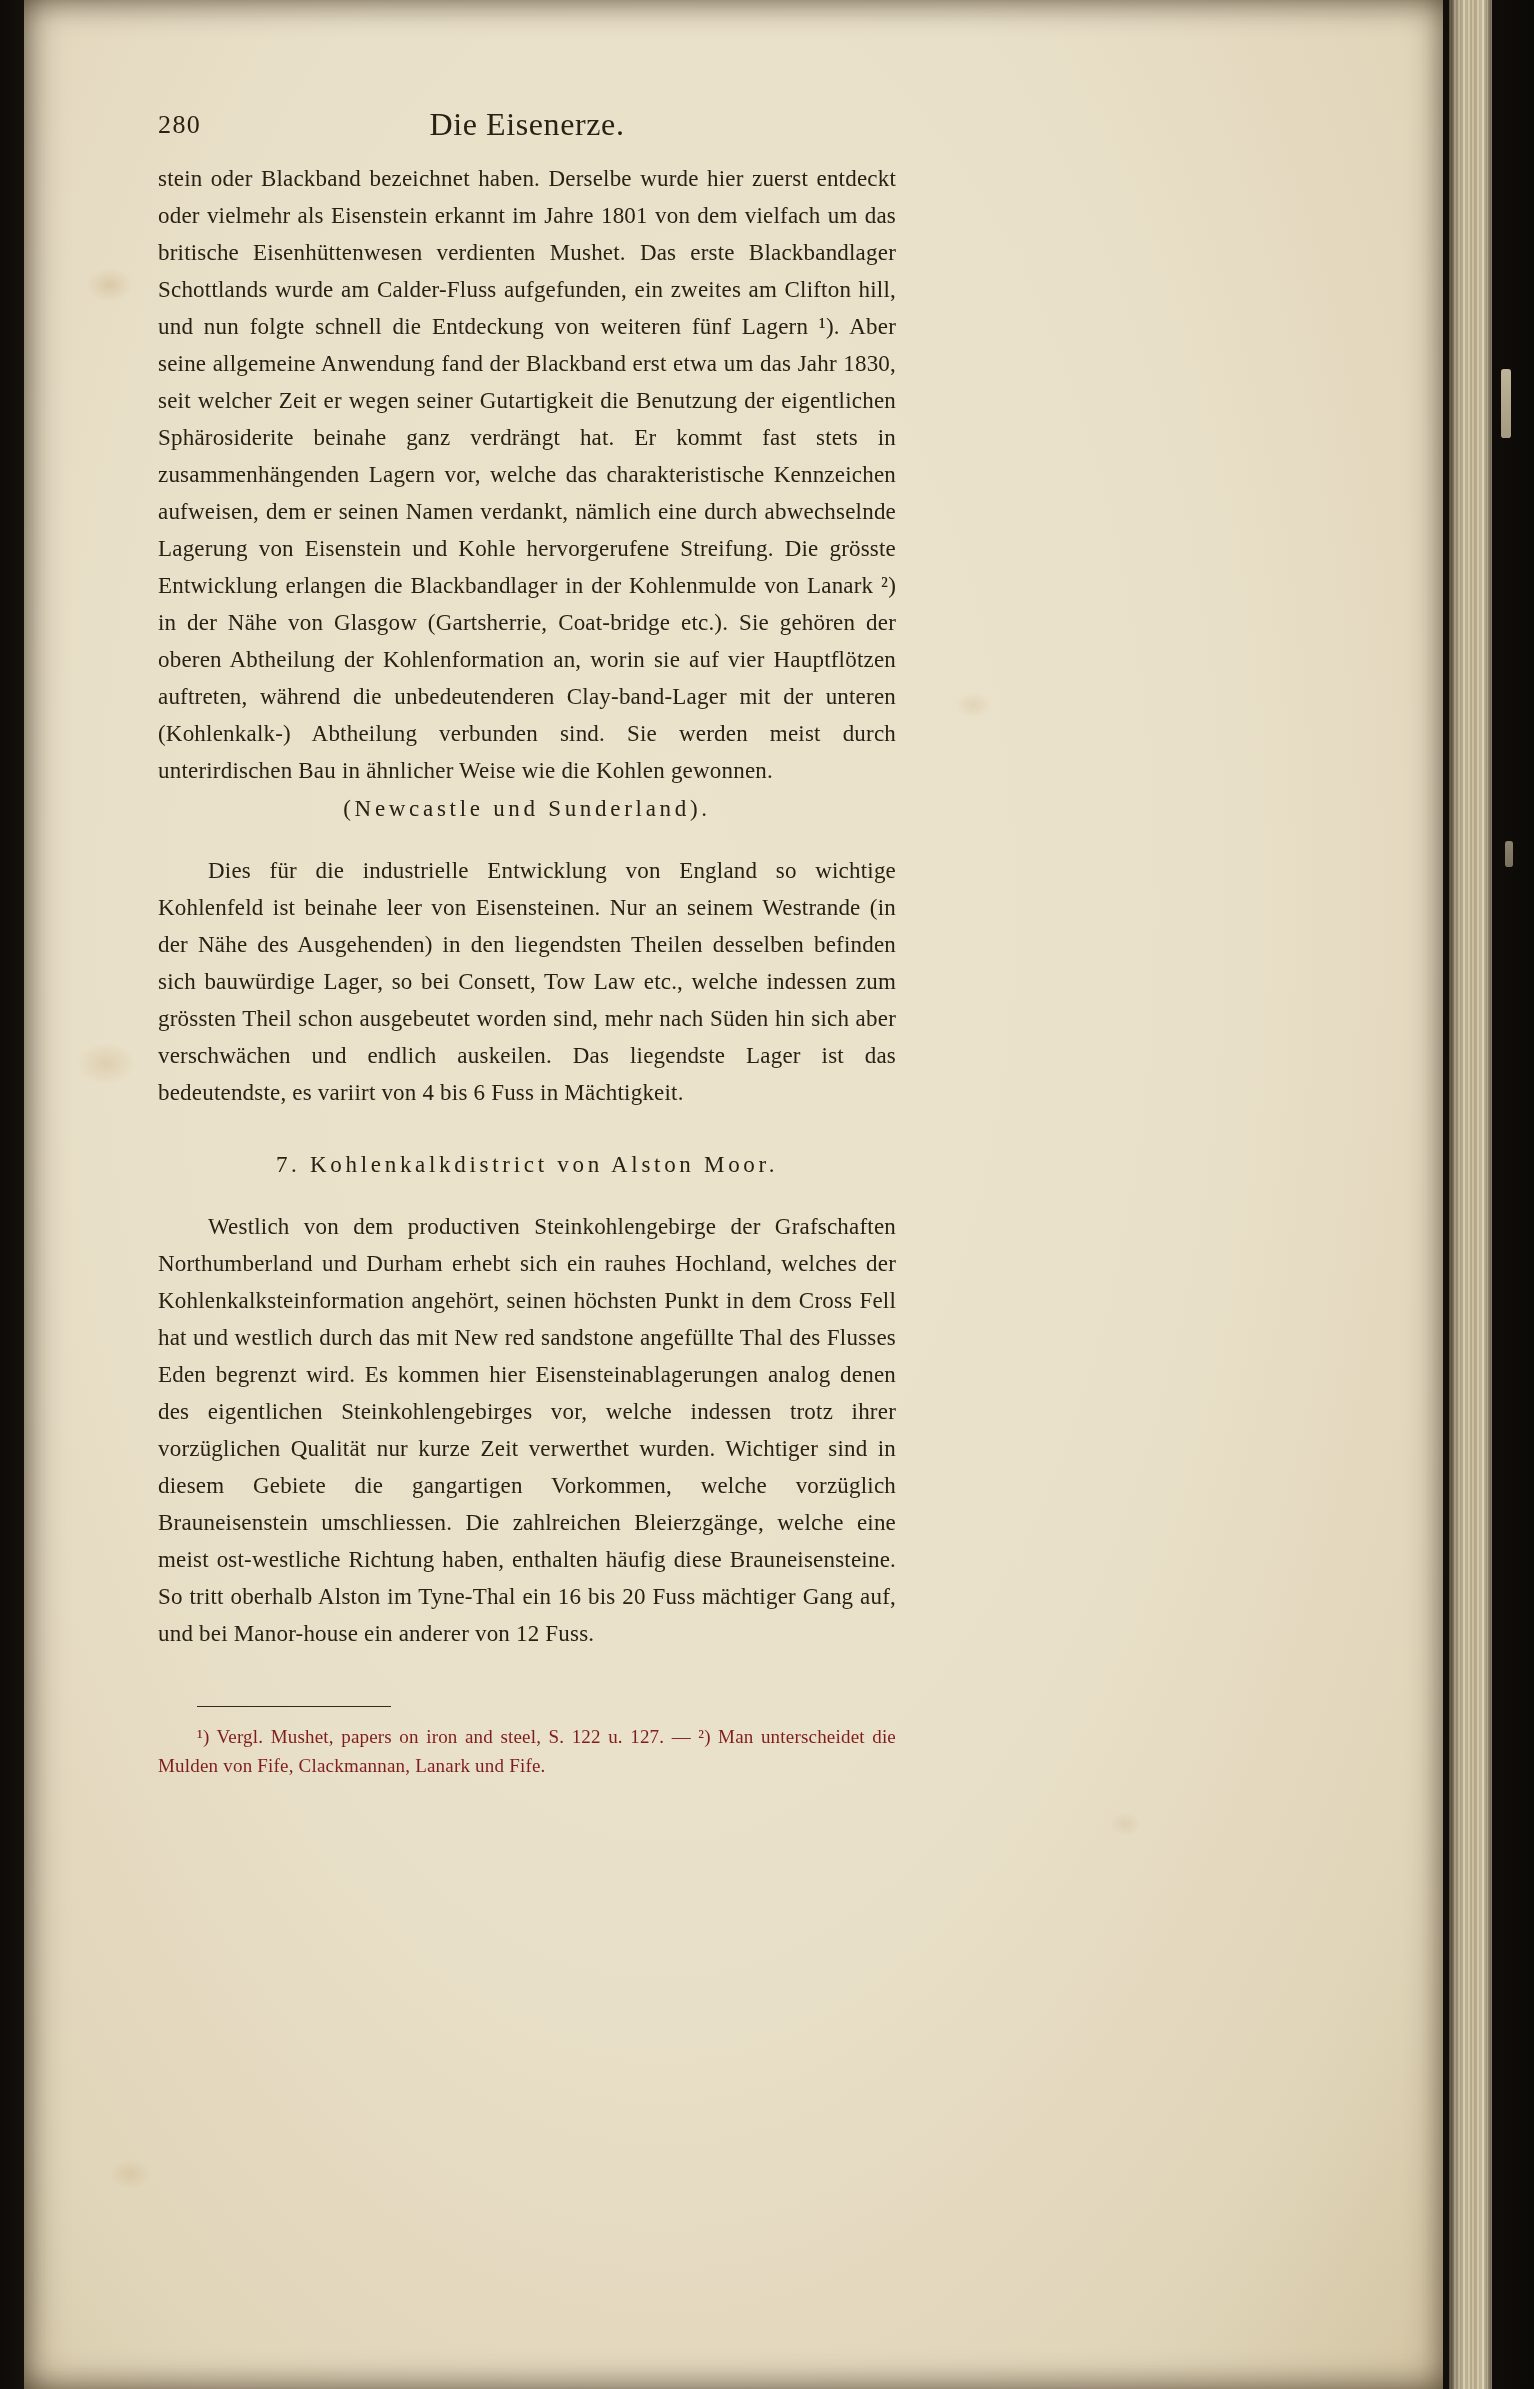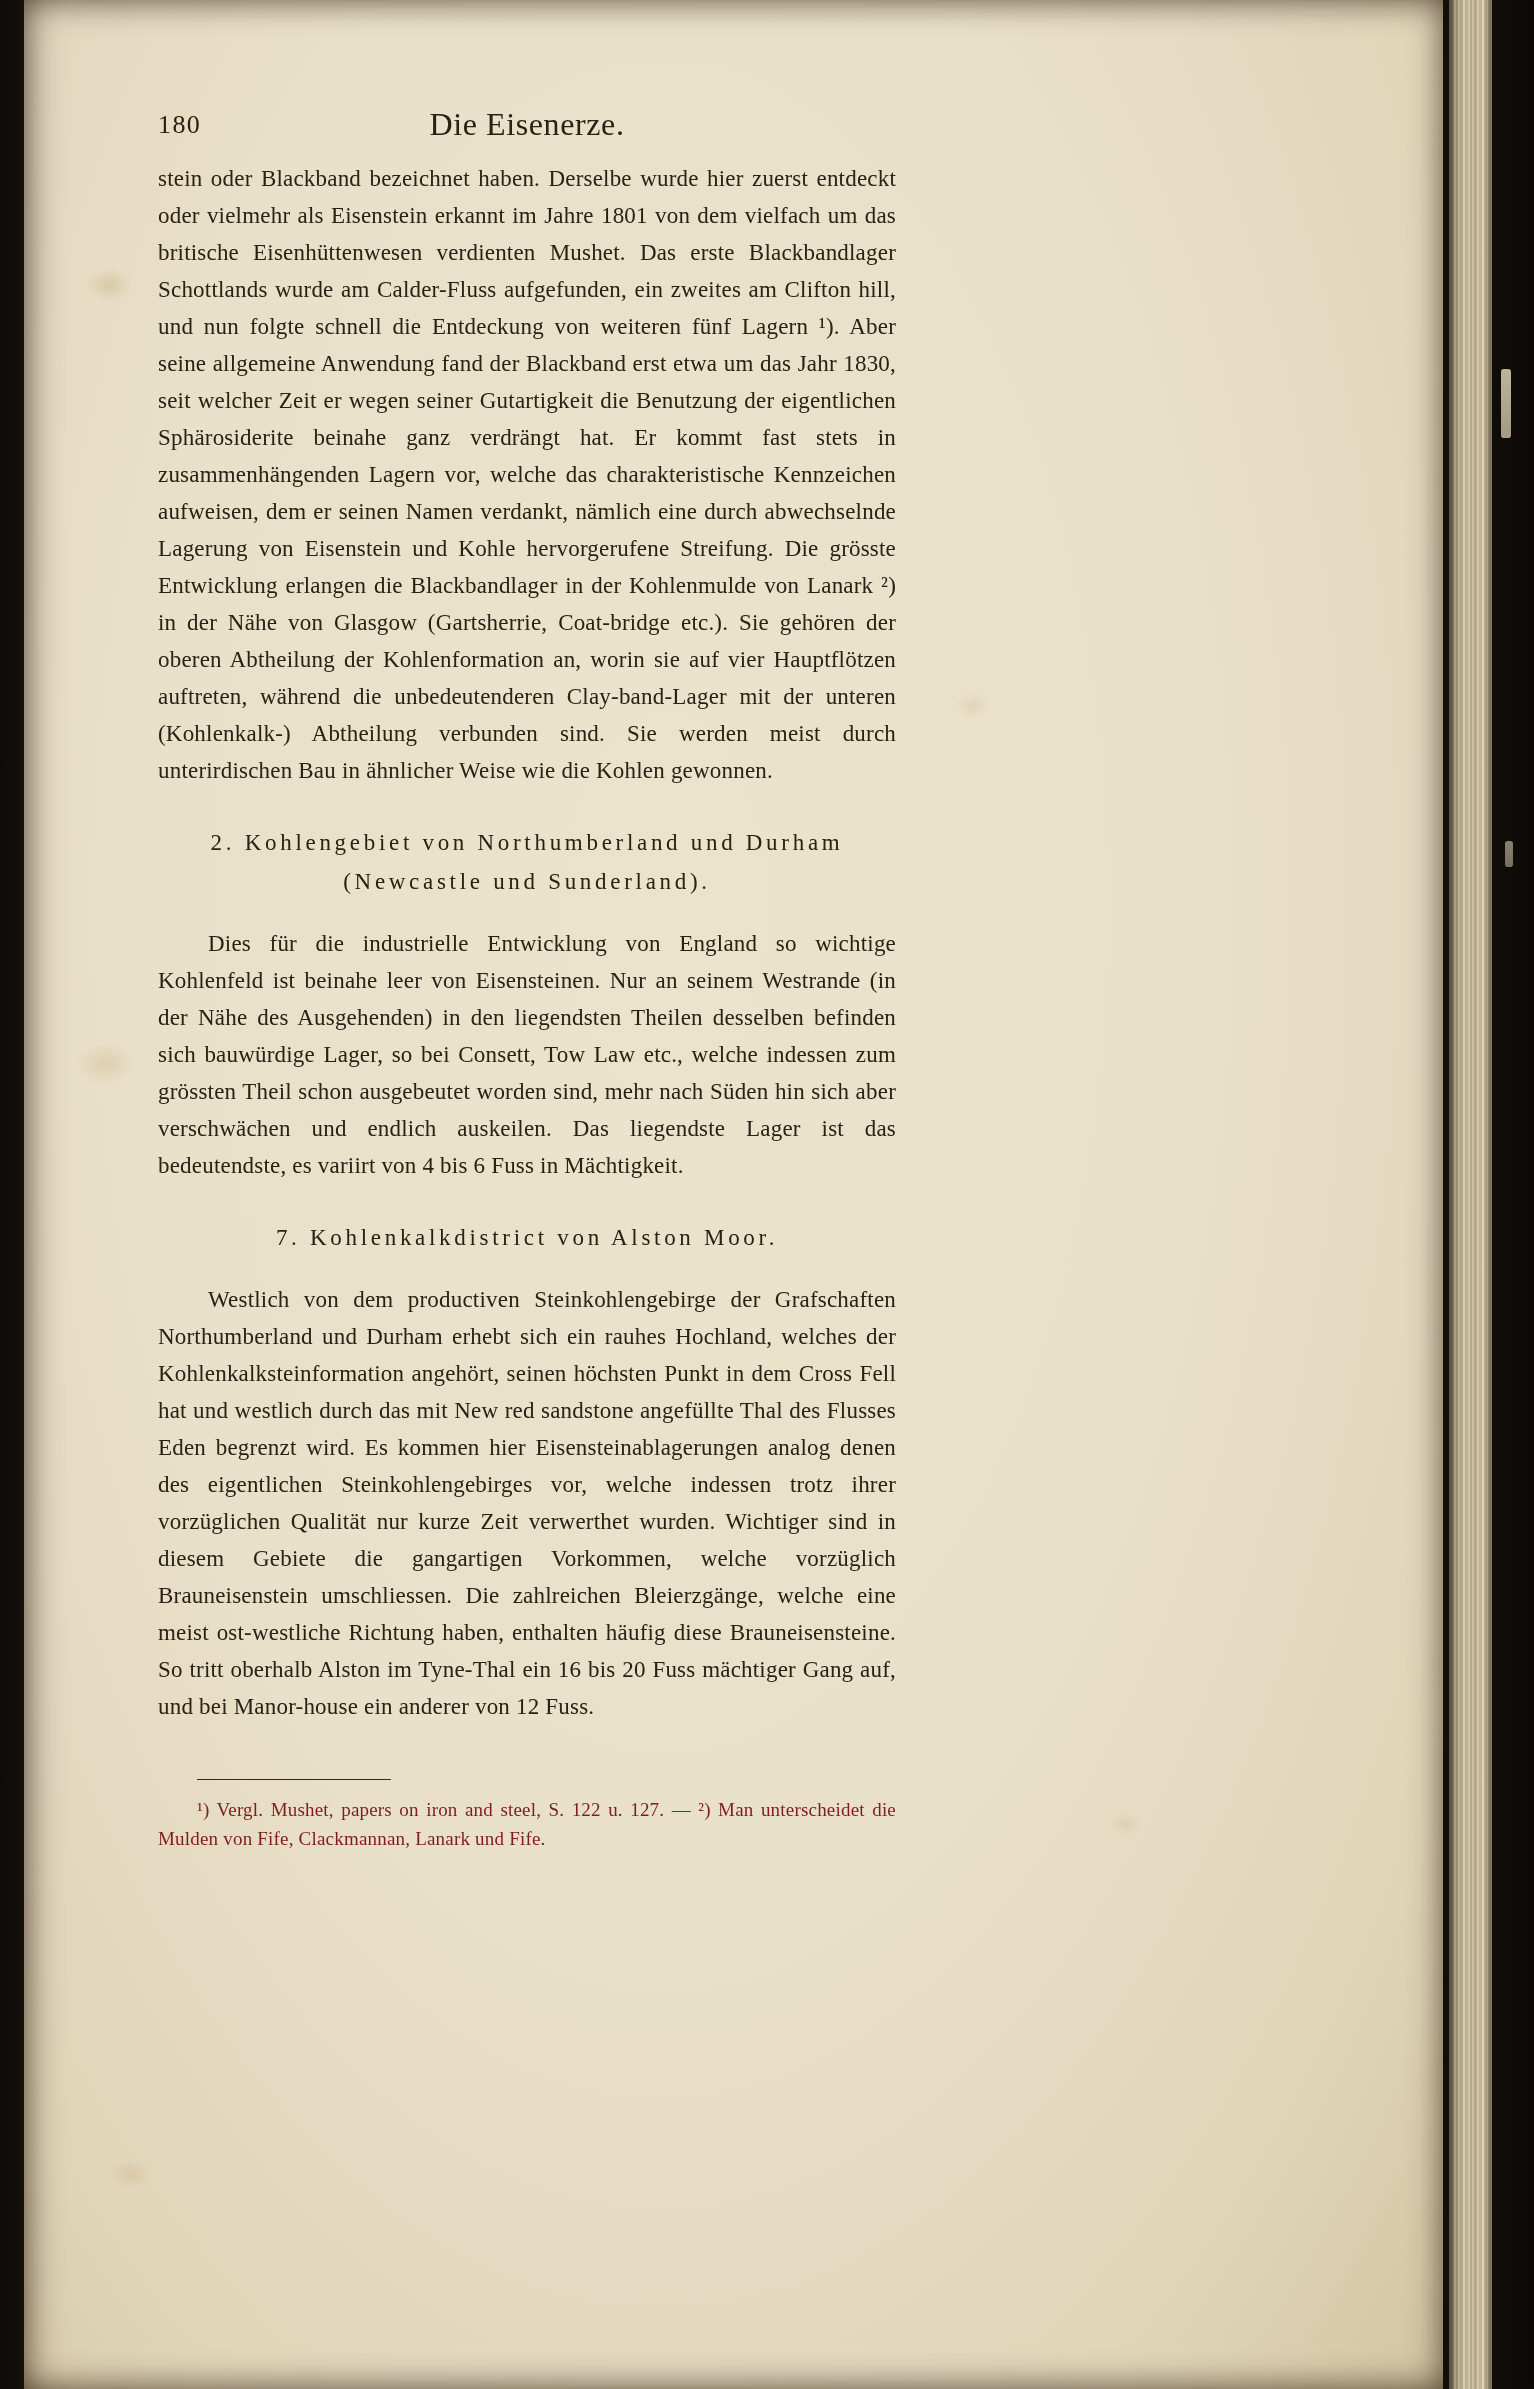--- a/index.html
+++ b/index.html
@@ -142,27 +142,26 @@
   <div class="stain s5"></div>
 </div>
 
 <div class="page-edge-strip"></div>
 <div class="edge-mark m1"></div>
 <div class="edge-mark m2"></div>
 
 <div class="text-column">
 
   <div class="page-header">
-    <span class="page-num">180</span>
+    <span class="page-num">280</span>
     <div class="running-title">Die Eisenerze.</div>
   </div>
 
   <p>stein oder Blackband bezeichnet haben. Derselbe wurde hier zuerst entdeckt oder vielmehr als Eisenstein erkannt im Jahre 1801 von dem vielfach um das britische Eisenhüttenwesen verdienten Mushet. Das erste Blackbandlager Schottlands wurde am Calder-Fluss aufgefunden, ein zweites am Clifton hill, und nun folgte schnell die Entdeckung von weiteren fünf Lagern ¹). Aber seine allgemeine Anwendung fand der Blackband erst etwa um das Jahr 1830, seit welcher Zeit er wegen seiner Gutartigkeit die Benutzung der eigentlichen Sphärosiderite beinahe ganz verdrängt hat. Er kommt fast stets in zusammenhängenden Lagern vor, welche das charakteristische Kennzeichen aufweisen, dem er seinen Namen verdankt, nämlich eine durch abwechselnde Lagerung von Eisenstein und Kohle hervorgerufene Streifung. Die grösste Entwicklung erlangen die Blackbandlager in der Kohlenmulde von Lanark ²) in der Nähe von Glasgow (Gartsherrie, Coat-bridge etc.). Sie gehören der oberen Abtheilung der Kohlenformation an, worin sie auf vier Hauptflötzen auftreten, während die unbedeutenderen Clay-band-Lager mit der unteren (Kohlenkalk-) Abtheilung verbunden sind. Sie werden meist durch unterirdischen Bau in ähnlicher Weise wie die Kohlen gewonnen.</p>
 
-  <div class="section-heading">2. Kohlengebiet von Northumberland und Durham</div>
   <div class="section-subheading">(Newcastle und Sunderland).</div>
 
   <p class="indent">Dies für die industrielle Entwicklung von England so wichtige Kohlenfeld ist beinahe leer von Eisensteinen. Nur an seinem Westrande (in der Nähe des Ausgehenden) in den liegendsten Theilen desselben befinden sich bauwürdige Lager, so bei Consett, Tow Law etc., welche indessen zum grössten Theil schon ausgebeutet worden sind, mehr nach Süden hin sich aber verschwächen und endlich auskeilen. Das liegendste Lager ist das bedeutendste, es variirt von 4 bis 6 Fuss in Mächtigkeit.</p>
 
   <div class="section-heading h3">7. Kohlenkalkdistrict von Alston Moor.</div>
 
   <p class="indent">Westlich von dem productiven Steinkohlengebirge der Grafschaften Northumberland und Durham erhebt sich ein rauhes Hochland, welches der Kohlenkalksteinformation angehört, seinen höchsten Punkt in dem Cross Fell hat und westlich durch das mit New red sandstone angefüllte Thal des Flusses Eden begrenzt wird. Es kommen hier Eisensteinablagerungen analog denen des eigentlichen Steinkohlengebirges vor, welche indessen trotz ihrer vorzüglichen Qualität nur kurze Zeit verwerthet wurden. Wichtiger sind in diesem Gebiete die gangartigen Vorkommen, welche vorzüglich Brauneisenstein umschliessen. Die zahlreichen Bleierzgänge, welche eine meist ost-westliche Richtung haben, enthalten häufig diese Brauneisensteine. So tritt oberhalb Alston im Tyne-Thal ein 16 bis 20 Fuss mächtiger Gang auf, und bei Manor-house ein anderer von 12 Fuss.</p>
 
   <div class="footnote-rule"></div>
   <p class="footnote">¹) Vergl. Mushet, papers on iron and steel, S. 122 u. 127. — ²) Man unterscheidet die Mulden von Fife, Clackmannan, Lanark und Fife.</p>

